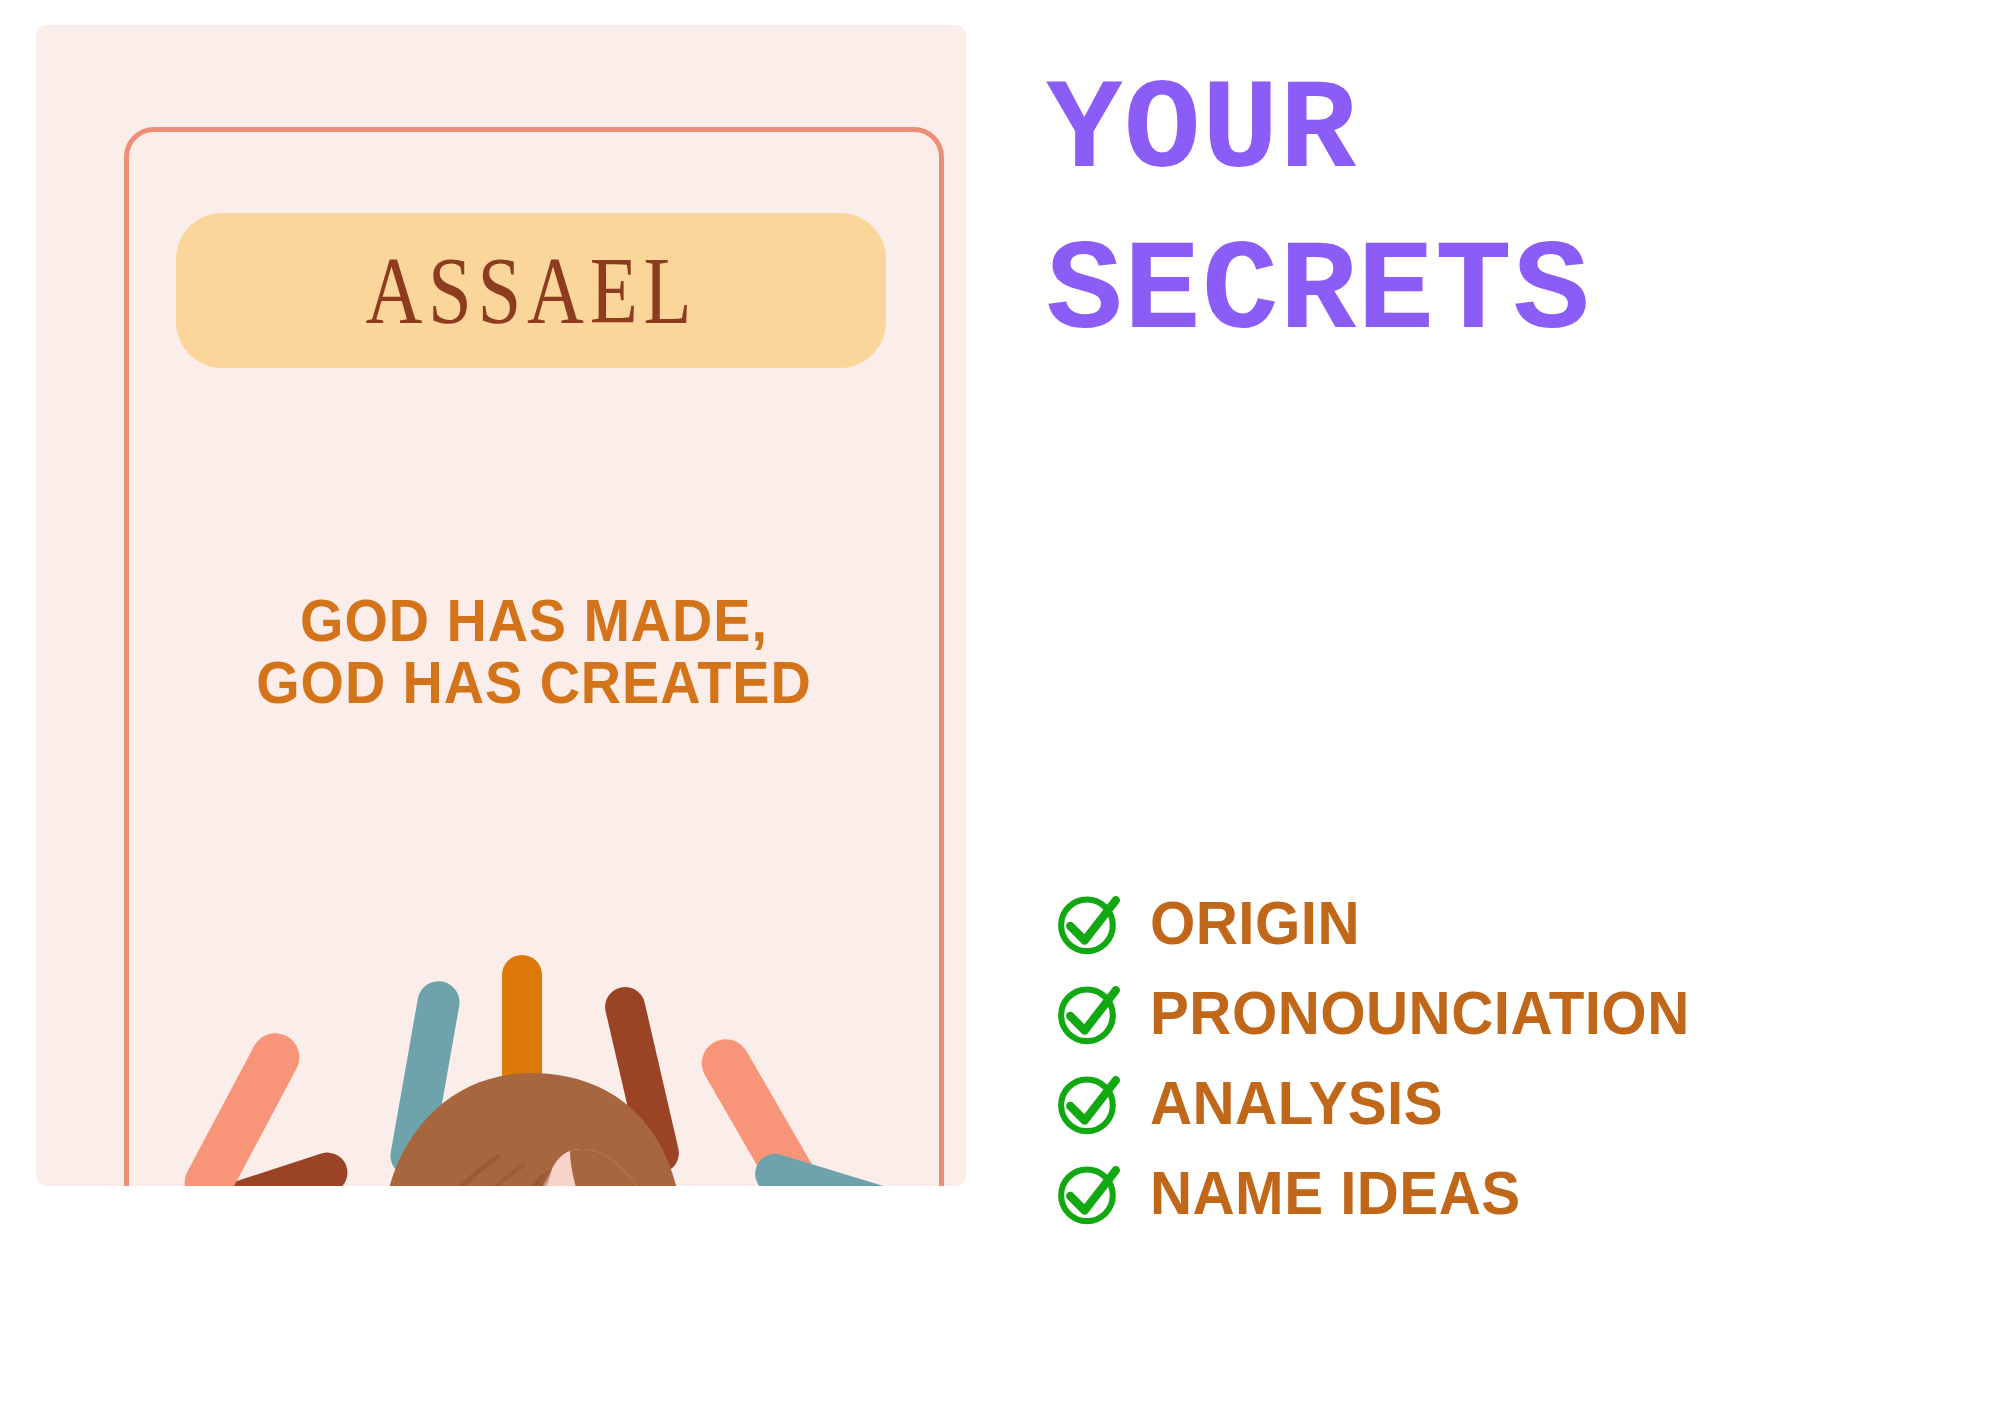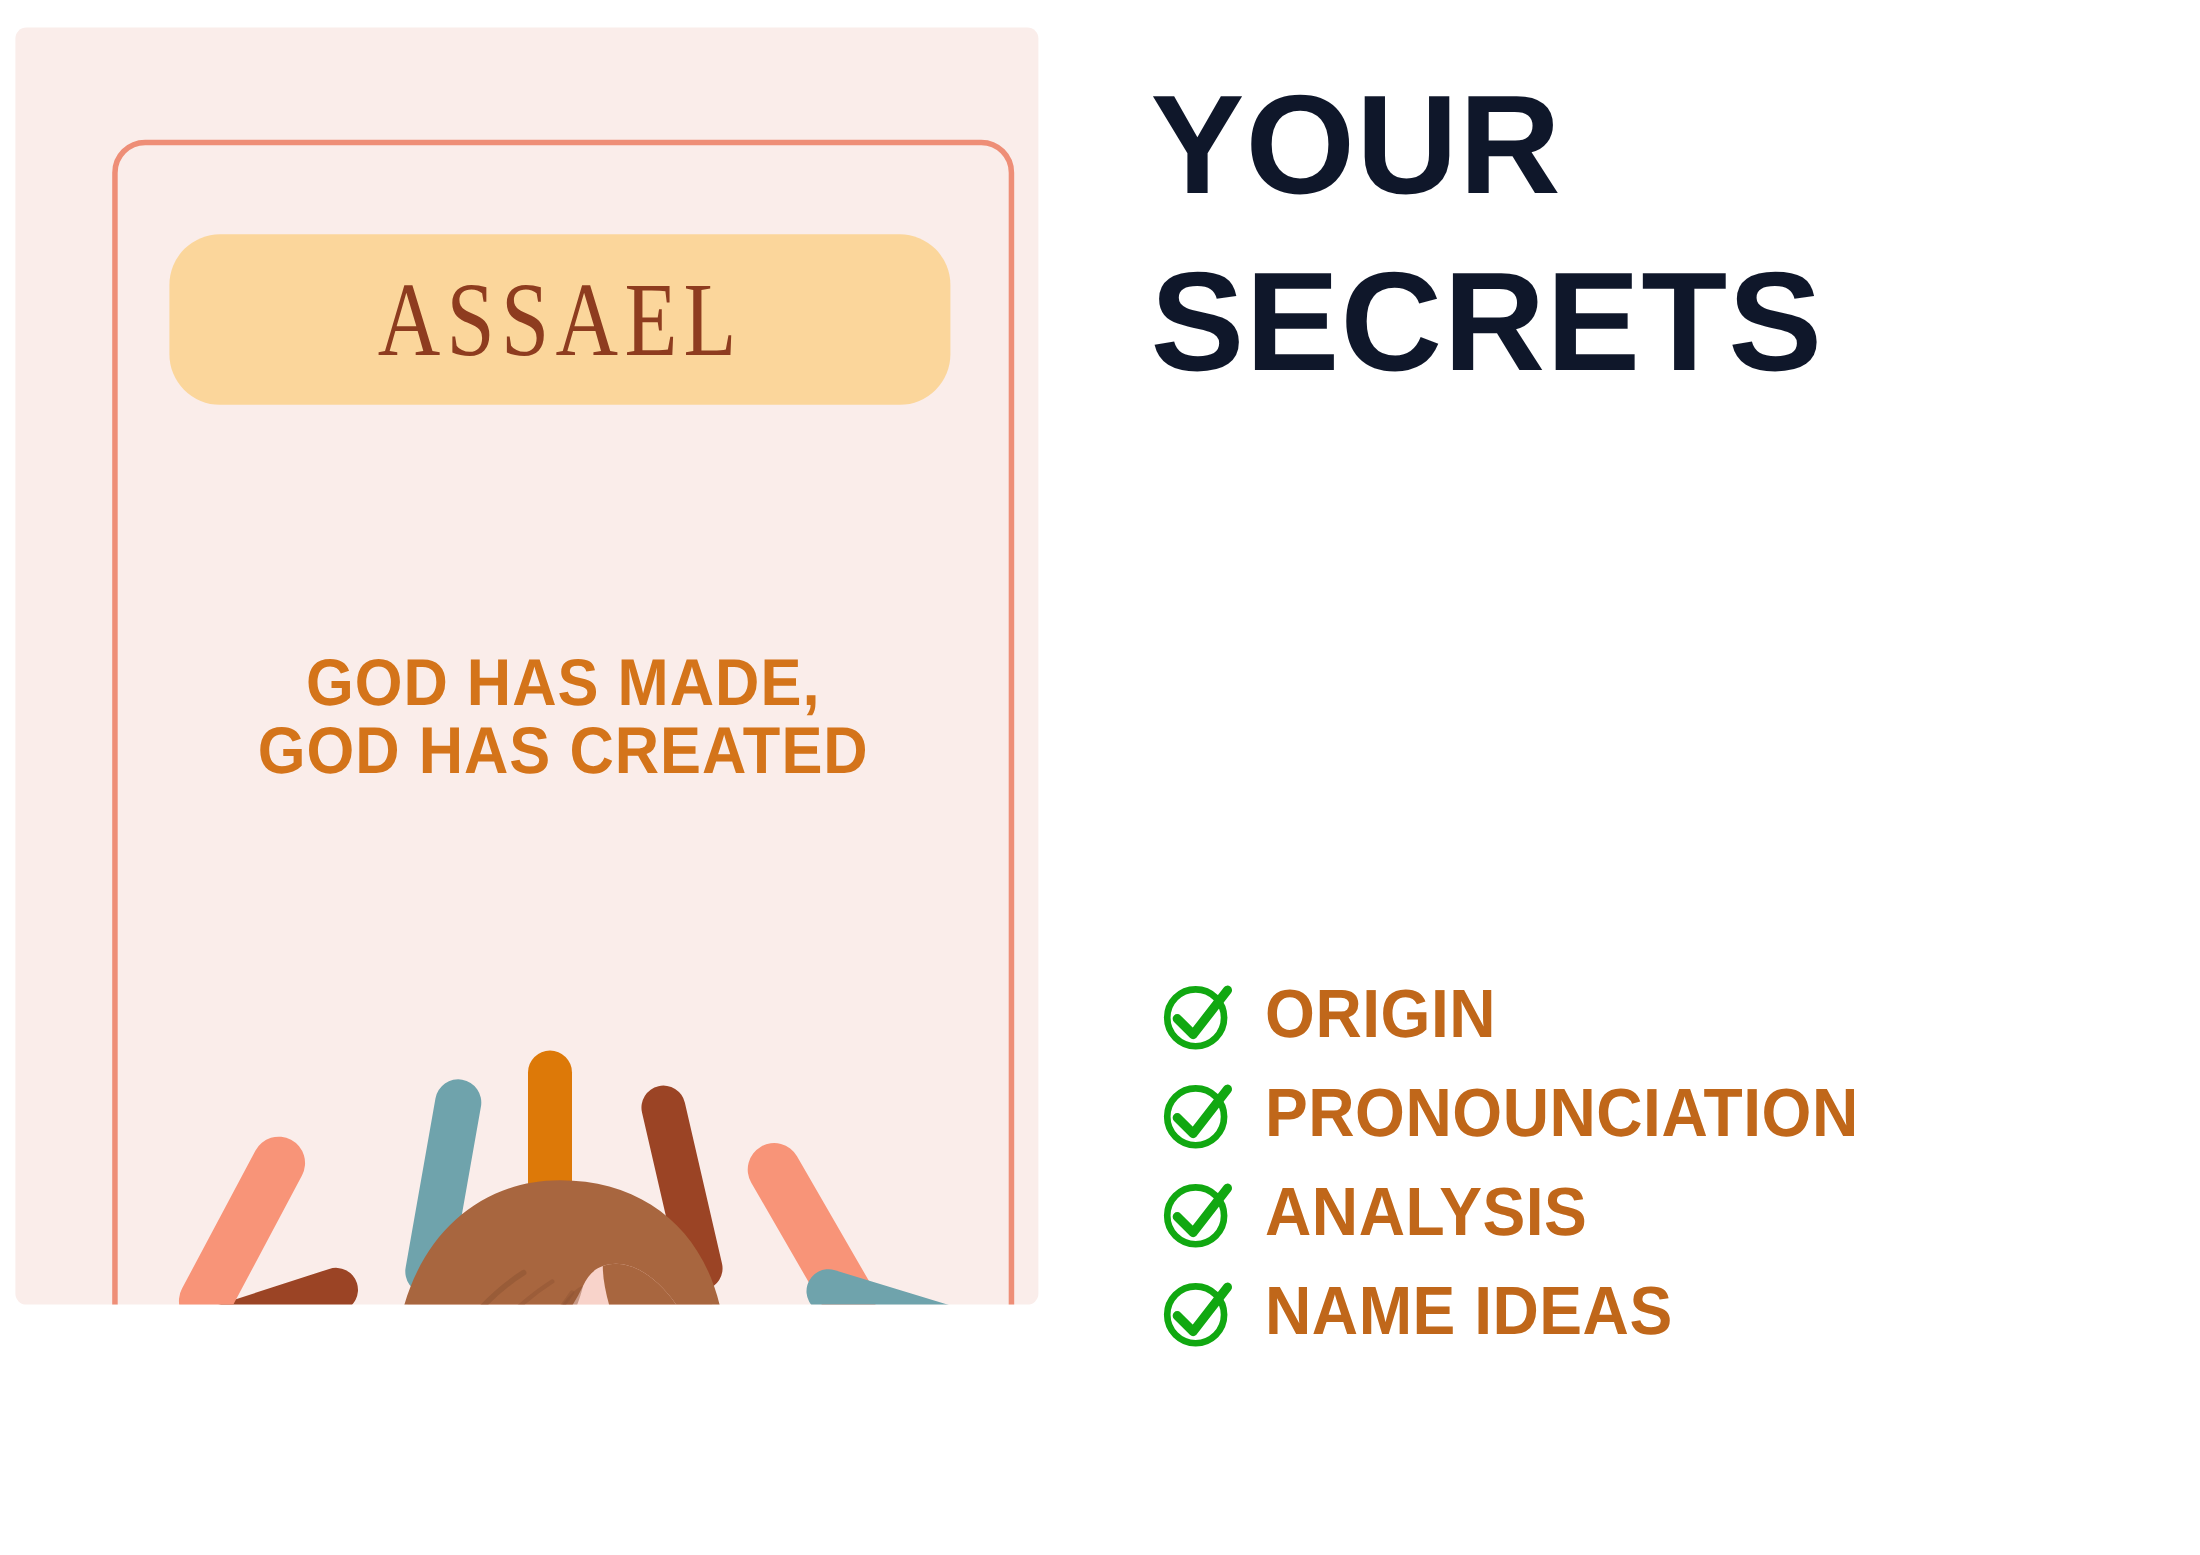--- a/index.html
+++ b/index.html
@@ -20,21 +20,21 @@
     position: relative;
     width: 2000px;
     height: 1414px;
     background: #ffffff;
     overflow: hidden;
   }
 
   
   .name-card {
     position: absolute;
-    left: 14px;
+    left: 36px;
     top: 25px;
     width: 930px;
     height: 1161px;
     background: #FAEDEA;
     border-radius: 10px;
     overflow: hidden;
   }
   .card-inner-border {
     position: absolute;
     left: 88px;
@@ -121,22 +121,22 @@
     height: 1414px;
   }
   .headline {
     position: absolute;
     left: 0;
     top: 72px;
     width: 954px;
   }
   .headline-line {
     display: block;
-    color: #0f172a;
-    font-family: Liberation Sans, sans-serif;
+    color: #8b5cf6;
+    font-family: Liberation Mono, monospace;
     font-weight: bold;
     font-size: 128px;
     line-height: 119px;
     letter-spacing: 1px;
     white-space: nowrap;
     margin-bottom: 42px;
     transform: scaleX(1.0);
     transform-origin: left center;
   }
 

